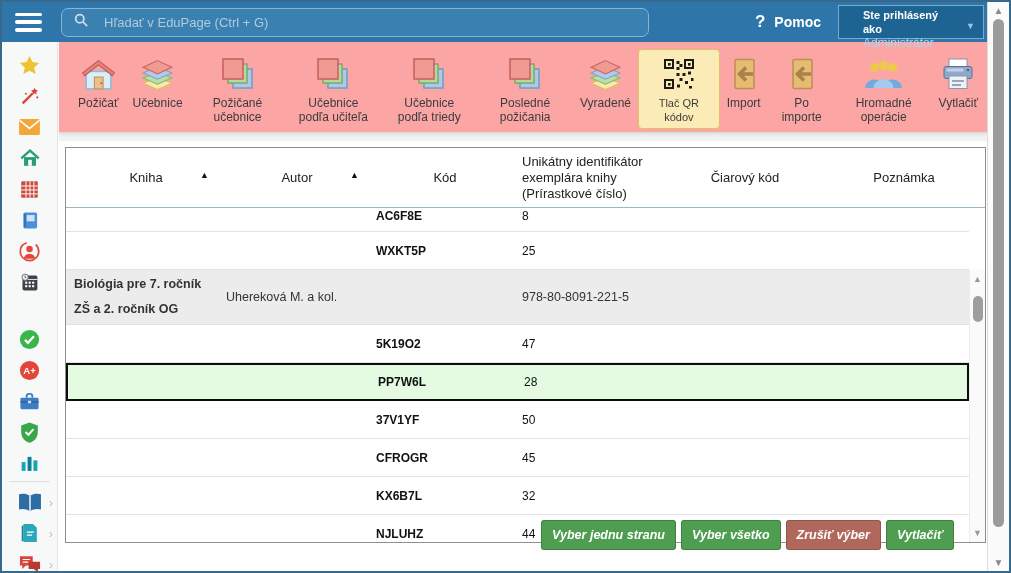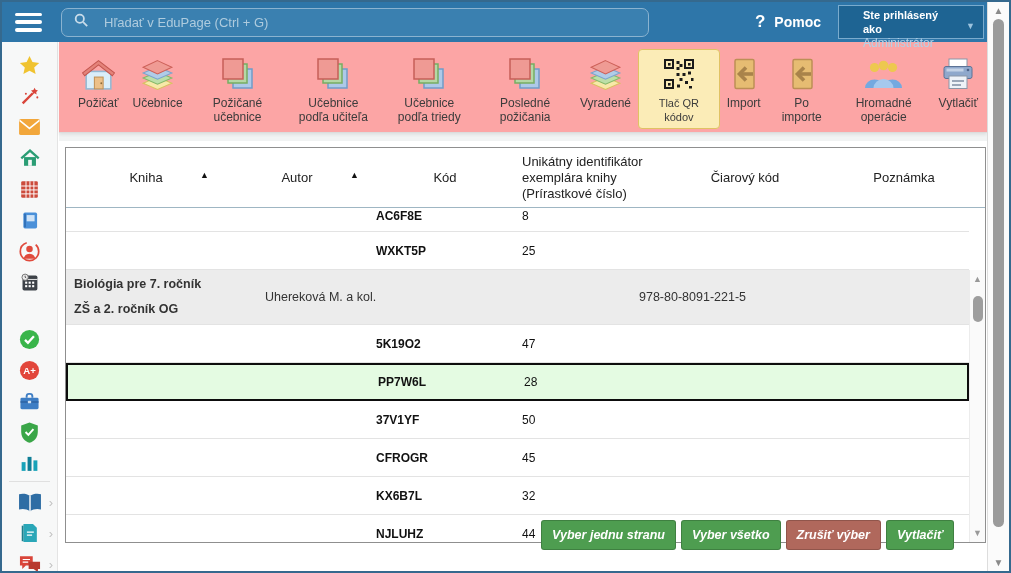--- a/index.html
+++ b/index.html
@@ -50,21 +50,21 @@
   .thead{height:60px;align-items:center;border-bottom:1px solid #9fb6c3;font-size:13px;color:#222;}
   .th{position:relative;padding-left:8px;line-height:16px;height:100%;display:flex;align-items:center;cursor:pointer;justify-content:center;}
   .sort{position:absolute;right:9px;top:19px;font-size:9px;color:#111;}
   .tbody{position:absolute;top:61px;left:0;right:0;bottom:0;overflow:hidden;}
   .rows{margin-right:16px;}
   .trow{border-bottom:1px solid #e3e3e3;align-items:center;font-size:12px;color:#111;background:#fff;cursor:pointer;}
   .trow .c{padding-left:8px;}
   .trow.norm{height:38px;}
   .trow.clip{height:23px;overflow:hidden;align-items:flex-start;}
   .trow.clip .c span{display:inline-block;margin-top:-6px;}
-  .trow.group{height:55px;background:#ececec;font-size:12.5px;color:#333;gap:39px;}
+  .trow.group{height:55px;background:#ececec;font-size:12.5px;color:#333;}
   .trow.group .kniha span{font-weight:bold;line-height:25px;display:inline-block;}
   .code{font-weight:bold;}
   .trow.selected{background:#e4fbe2;border:2px solid #0d0d0d;height:38px;}
   .inner-scroll{position:absolute;top:61px;right:0;width:16px;bottom:0;background:#fafafa;border-left:1px solid #ececec;}
   .ithumb{position:absolute;left:3px;top:26px;width:10px;height:26px;background:#9e9e9e;border-radius:5px;}
   .arr{position:absolute;left:0;width:100%;text-align:center;color:#999;font-size:9px;}
   .arr.up{top:4px;} .arr.dn{bottom:4px;}
 
   
   .footer-btns{position:absolute;right:33px;top:386px;display:flex;gap:5px;z-index:8;font-style:italic;}

